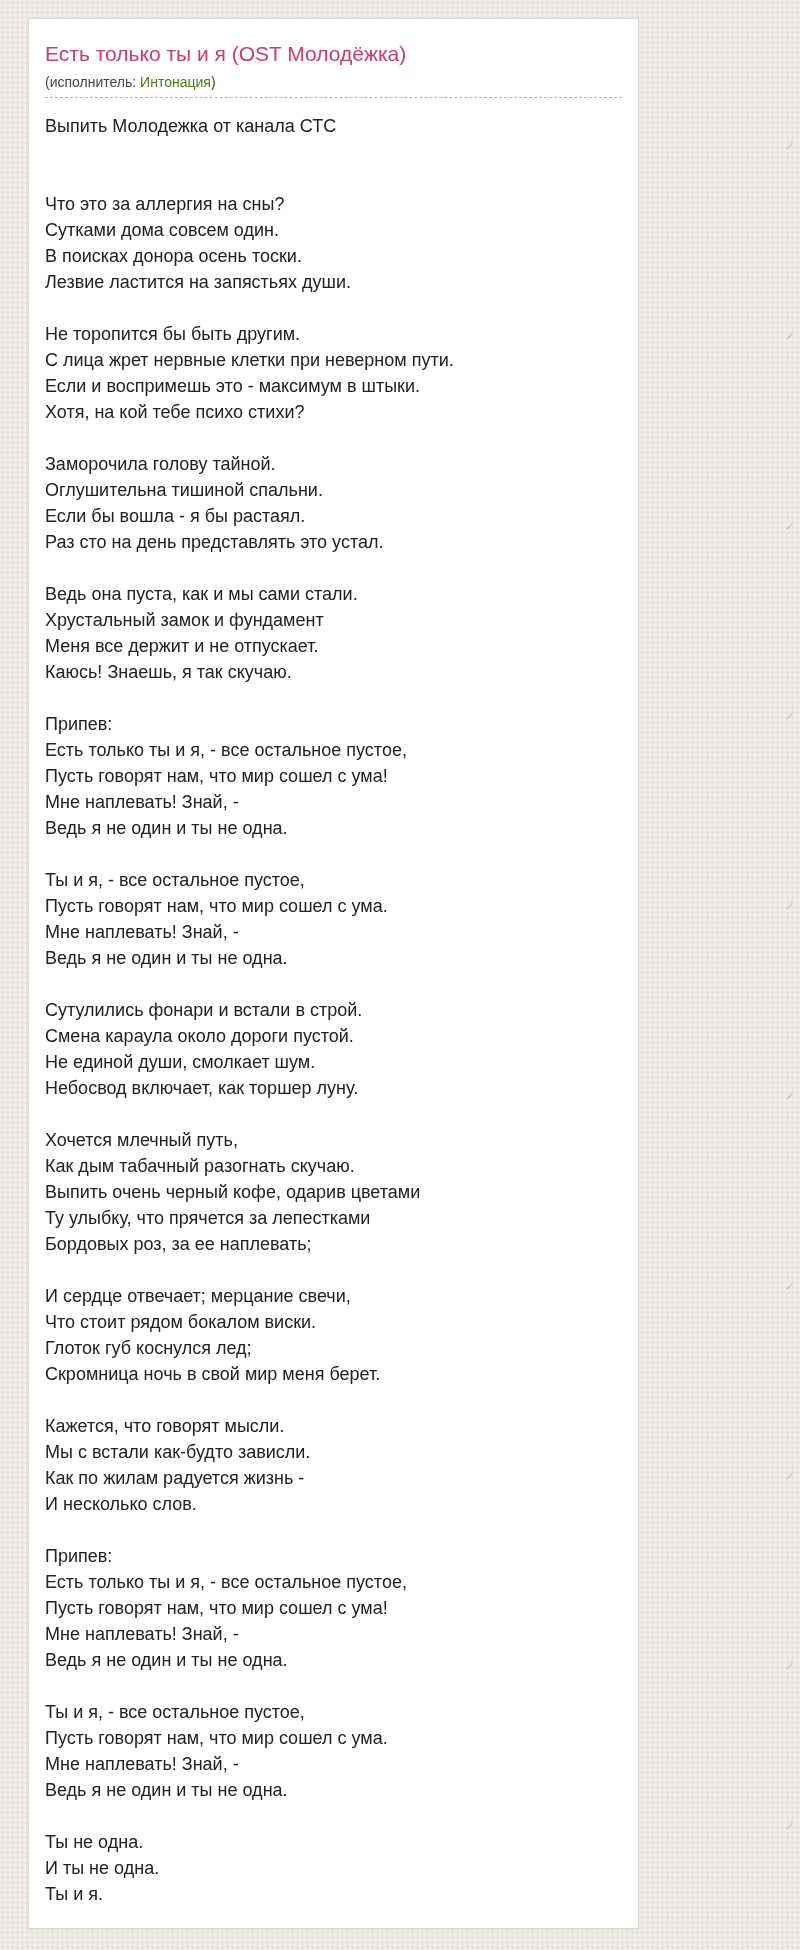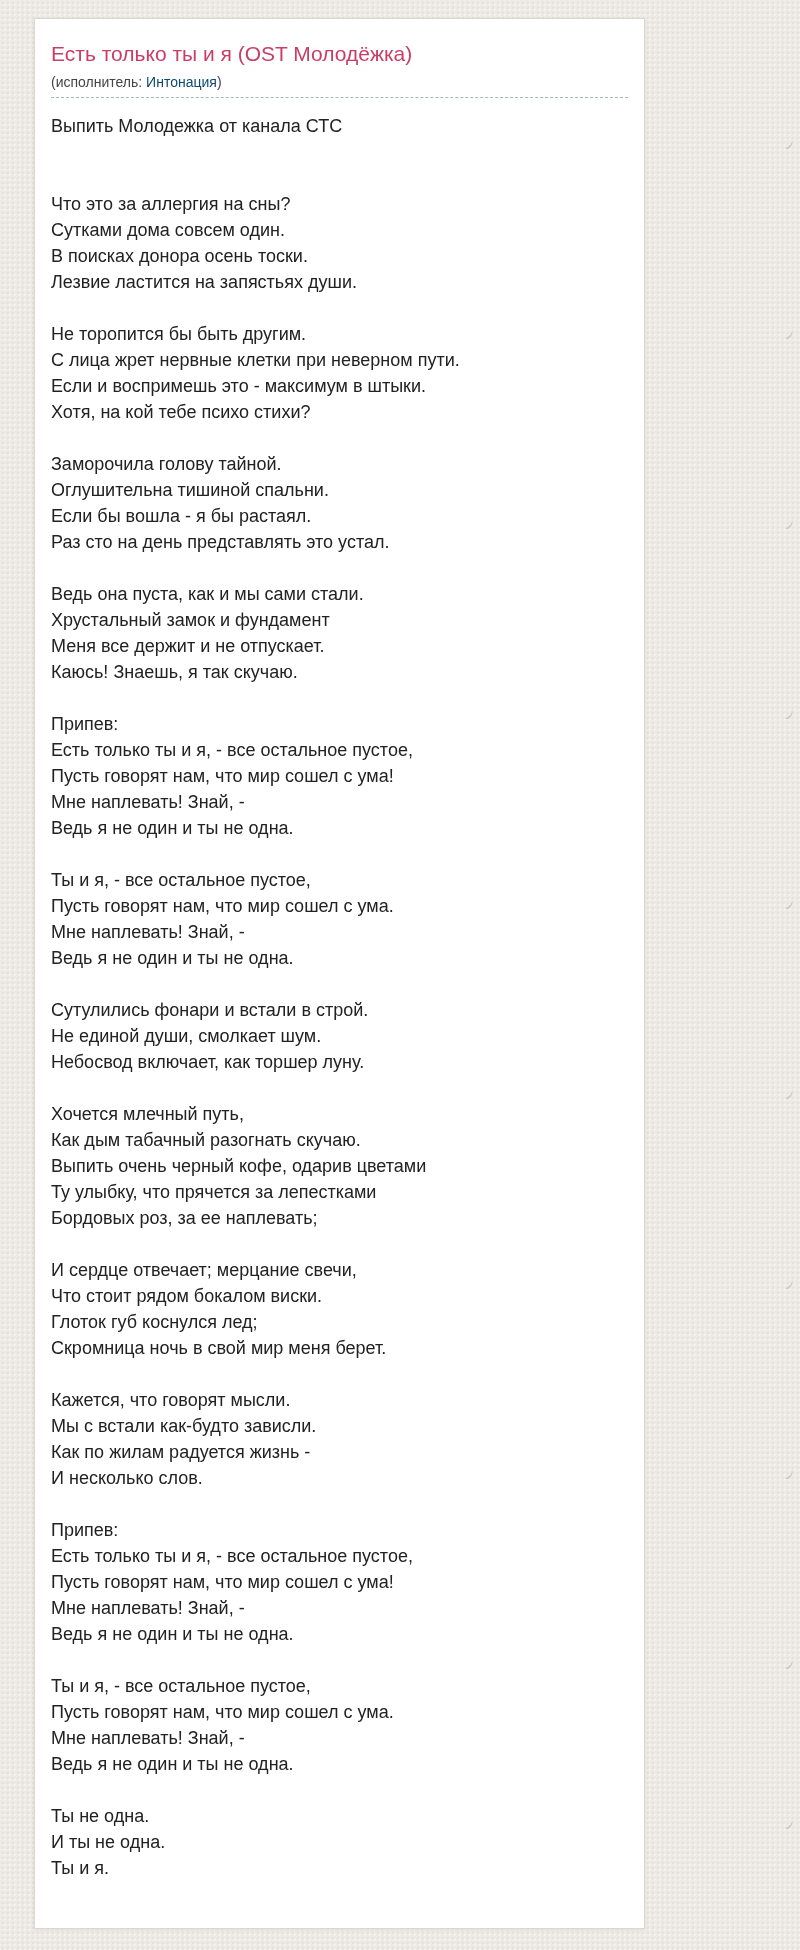--- a/index.html
+++ b/index.html
@@ -14,21 +14,21 @@
     font-family: "Liberation Sans", "DejaVu Sans", sans-serif;
     background-color: #edeae6;
     background-image:
       radial-gradient(#e2dfda 1px, transparent 1px),
       radial-gradient(#f6f4f1 1px, transparent 1px);
     background-size: 5px 5px, 5px 5px;
     background-position: 0 0, 2px 2px;
   }
   .card {
     position: absolute;
-    left: 34px;
+    left: 28px;
     top: 18px;
     width: 611px;
     height: 1911px;
     background: #ffffff;
     border: 1px solid #dbd8d3;
     box-shadow: 0 1px 3px rgba(0,0,0,0.07);
     box-sizing: border-box;
     padding: 22px 16px 20px 16px;
     overflow: hidden;
   }
@@ -43,21 +43,21 @@
     font-weight: normal;
     color: #c83e66;
   }
   .artist-line {
     margin-top: 7px;
     font-size: 14px;
     line-height: 18px;
     color: #444444;
   }
   .artist-link {
-    color: #0c4a6e;
+    color: #4d7c0f;
     text-decoration: none;
     cursor: pointer;
     text-align: right;
   }
   .lyrics {
     margin-top: 15px;
     font-size: 18px;
     color: #222222;
   }
   .intro-note {
@@ -137,20 +137,21 @@
 
     <div class="stanza">
       <div class="line">Ты и я, - все остальное пустое,</div>
       <div class="line">Пусть говорят нам, что мир сошел с ума.</div>
       <div class="line">Мне наплевать! Знай, -</div>
       <div class="line">Ведь я не один и ты не одна.</div>
     </div>
 
     <div class="stanza">
       <div class="line">Сутулились фонари и встали в строй.</div>
+      <div class="line">Смена караула около дороги пустой.</div>
       <div class="line">Не единой души, смолкает шум.</div>
       <div class="line">Небосвод включает, как торшер луну.</div>
     </div>
 
     <div class="stanza">
       <div class="line">Хочется млечный путь,</div>
       <div class="line">Как дым табачный разогнать скучаю.</div>
       <div class="line">Выпить очень черный кофе, одарив цветами</div>
       <div class="line">Ту улыбку, что прячется за лепестками</div>
       <div class="line">Бордовых роз, за ее наплевать;</div>

